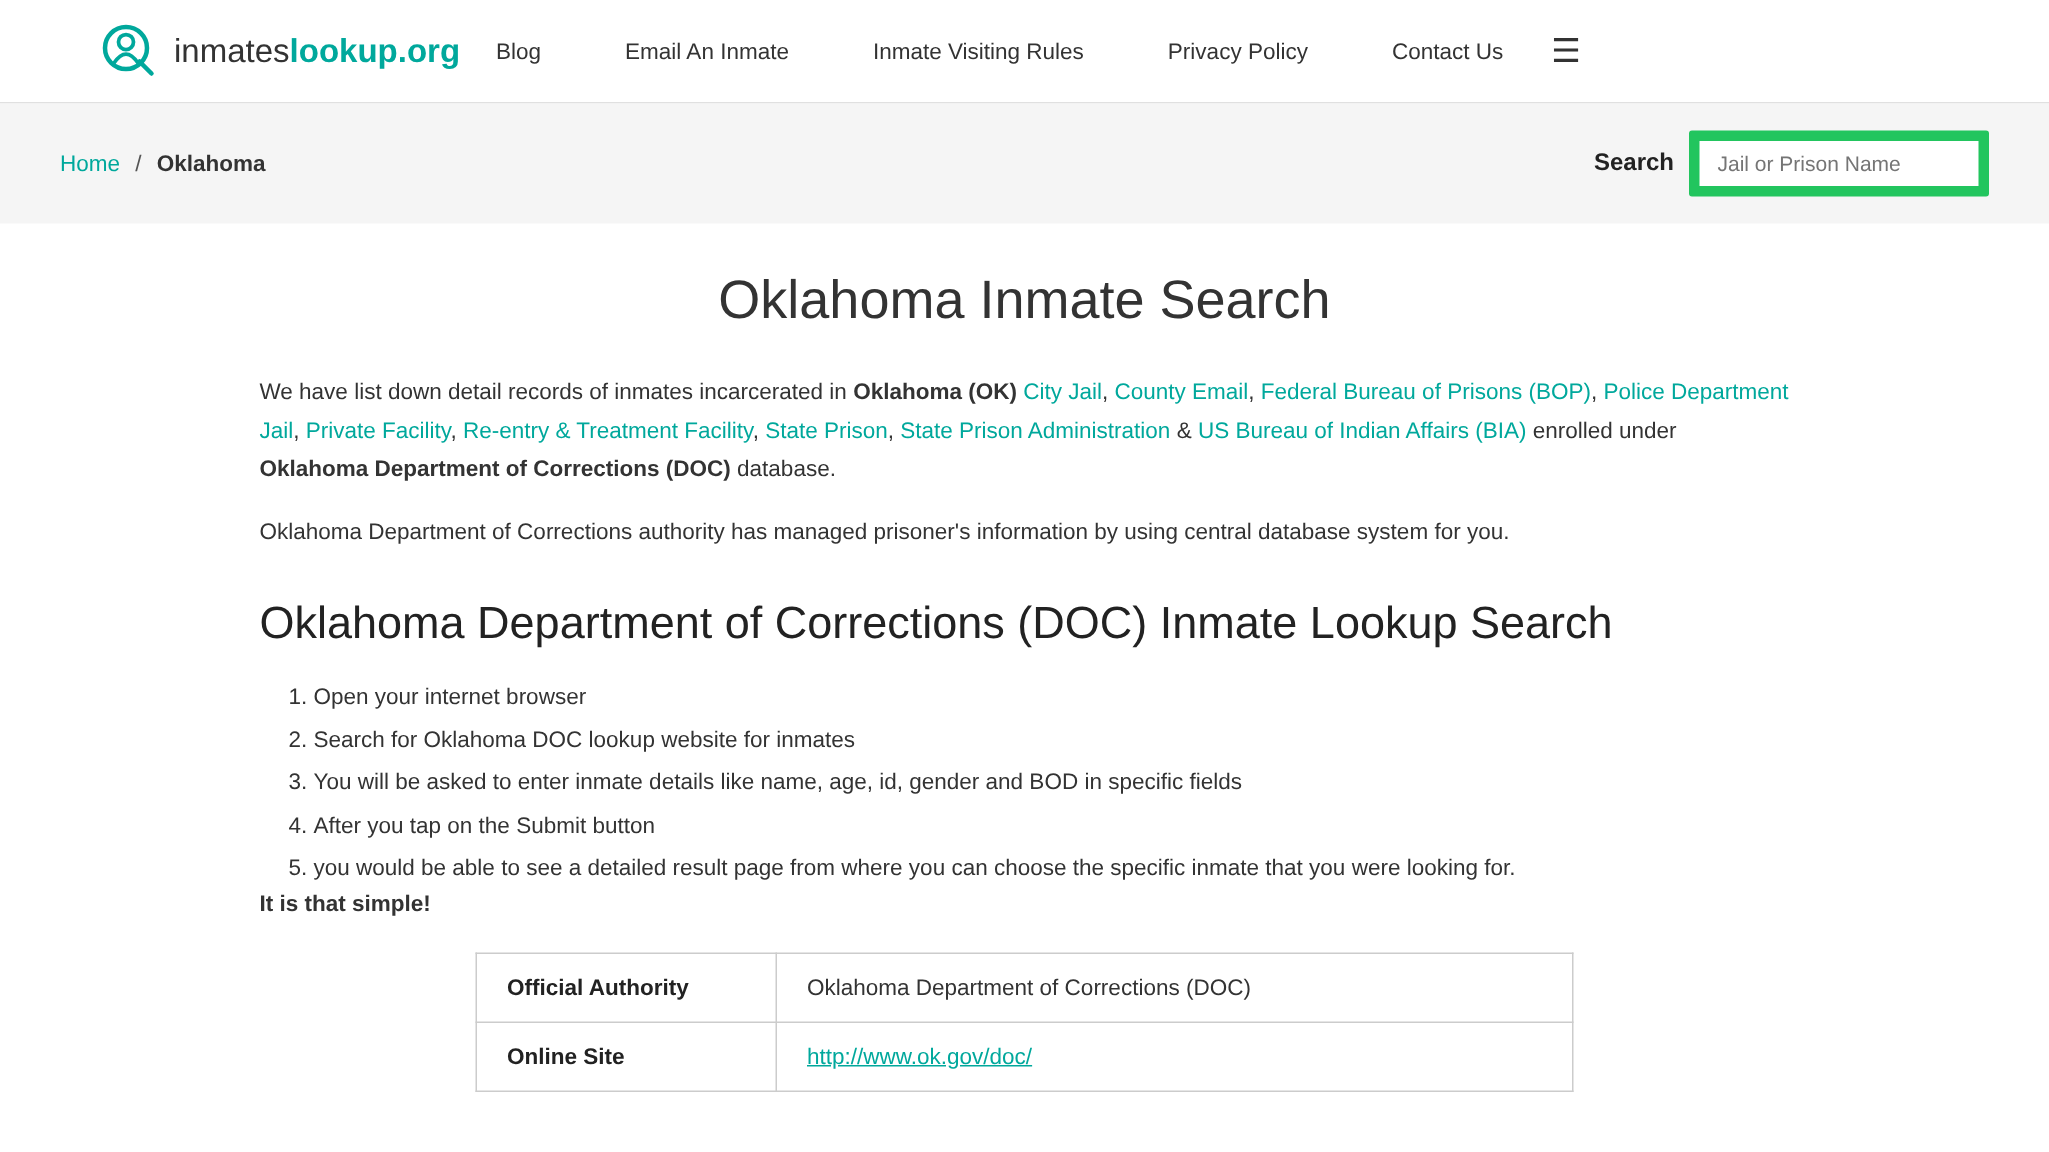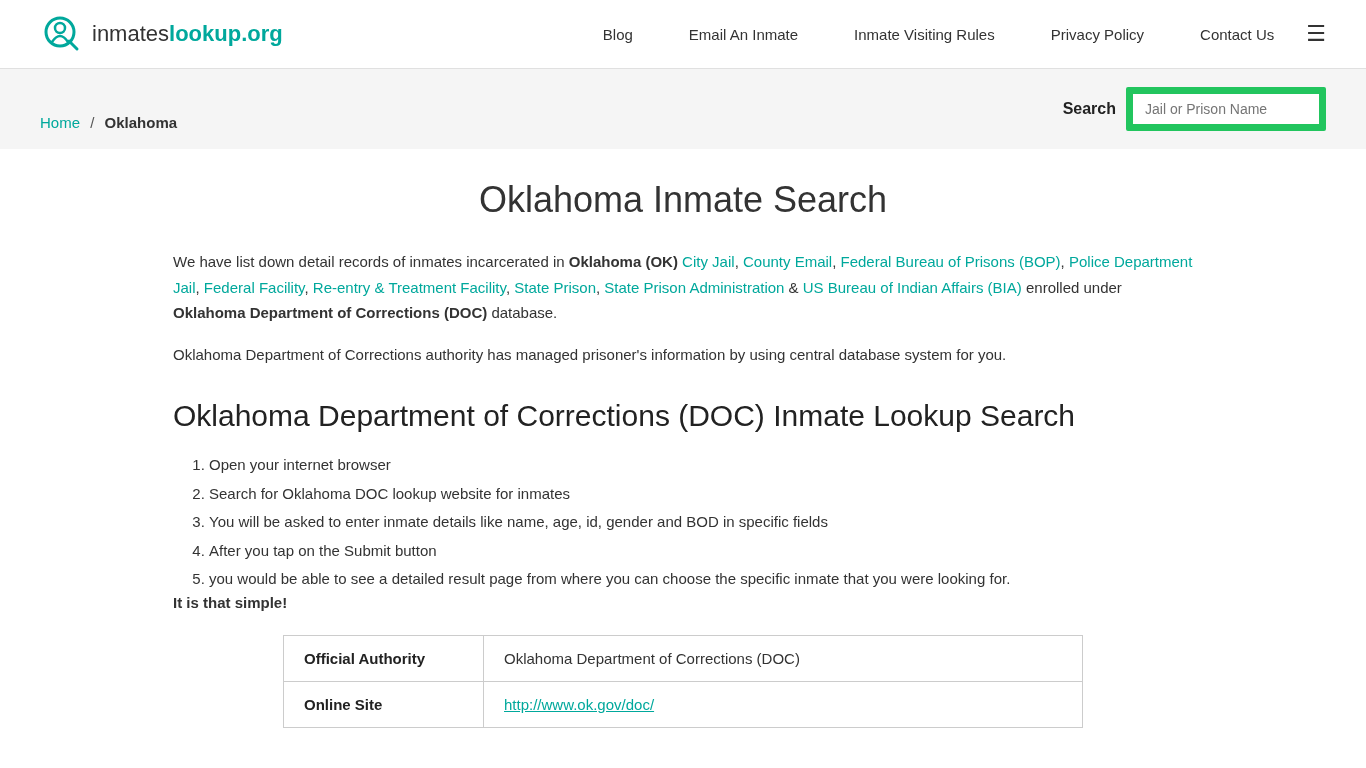--- a/index.html
+++ b/index.html
@@ -2,22 +2,21 @@
 <html><head>
   <meta charset="utf-8">
   <style>
     * { margin: 0; padding: 0; box-sizing: border-box; }
     body { font-family: Arial, sans-serif; font-size: 16px; color: #333; background: #fff; }
 
     
     .header {
       display: flex;
       align-items: center;
-      justify-content: space-between;
-      padding: 12px 40px;
+      padding: 12px 64px;
       border-bottom: 1px solid #e0e0e0;
       background: #fff;
     }
     .logo-area {
       display: flex;
       align-items: center;
       gap: 8px;
     }
     .logo-icon {
       width: 44px;
@@ -47,21 +46,21 @@
       font-size: 22px;
       cursor: pointer;
       color: #333;
     }
 
     
     .breadcrumb-bar {
       background: #f5f5f5;
       padding: 18px 40px;
       display: flex;
-      align-items: flex-end;
+      align-items: center;
       justify-content: space-between;
     }
     .breadcrumb {
       font-size: 15px;
       color: #555;
     }
     .breadcrumb a {
       color: #00a89c;
       text-decoration: none;
     }
@@ -139,21 +138,21 @@
     .simple-label {
       font-size: 15px;
       font-weight: 700;
       margin-bottom: 24px;
       color: #333;
     }
 
     
     .info-table {
       border-collapse: collapse;
-      width: 800px;
+      width: 732px;
       margin: 0 auto;
       margin-bottom: 10px;
     }
     .info-table td {
       border: 1px solid #ccc;
       padding: 14px 20px;
       font-size: 15px;
       vertical-align: top;
     }
     .info-table .label-cell {
@@ -211,21 +210,21 @@
 <main class="main">
 
   <h1 class="page-title">Oklahoma Inmate Search</h1>
 
   <p class="intro-text">
     <span>We have list down detail records of inmates incarcerated in </span><strong>Oklahoma (OK)</strong>
     <a href="#">City Jail</a>,
     <a href="#">County Email</a>,
     <a href="#">Federal Bureau of Prisons (BOP)</a>,
     <a href="#">Police Department Jail</a>,
-    <a href="#">Federal Facility</a>,
+    <a href="#">Private Facility</a>,
     <a href="#">Re-entry &amp; Treatment Facility</a>,
     <a href="#">State Prison</a>,
     <a href="#">State Prison Administration</a>
     &amp; <a href="#">US Bureau of Indian Affairs (BIA)</a>
     enrolled under <strong>Oklahoma Department of Corrections (DOC)</strong> database.
   </p>
 
   <p class="desc-text">Oklahoma Department of Corrections authority has managed prisoner's information by using central database system for you.</p>
 
   <h2 class="section-title">Oklahoma Department of Corrections (DOC) Inmate Lookup Search</h2>

